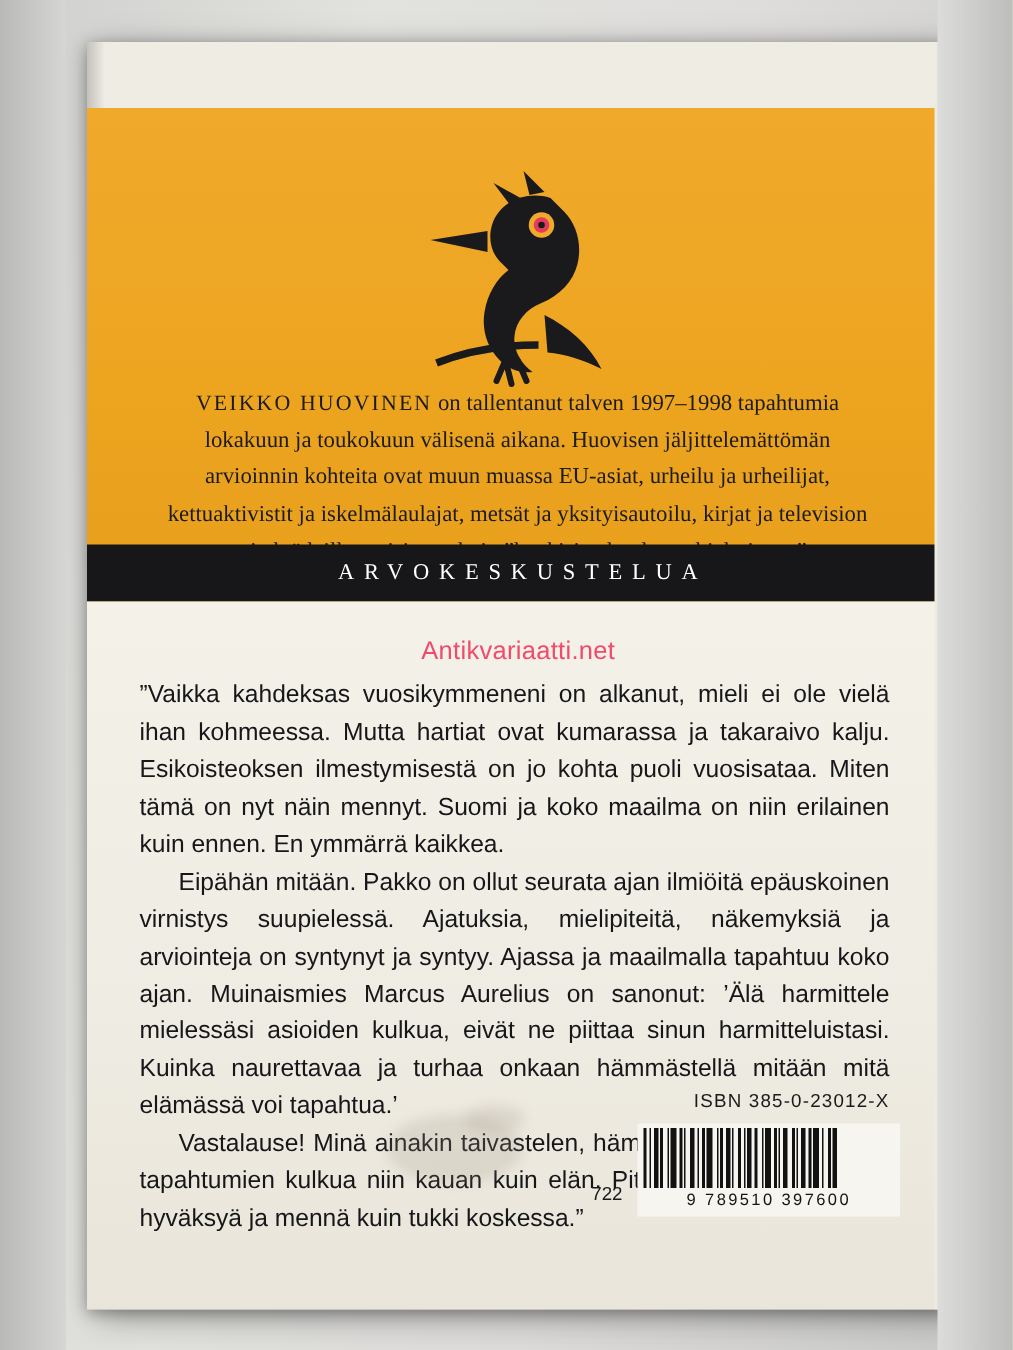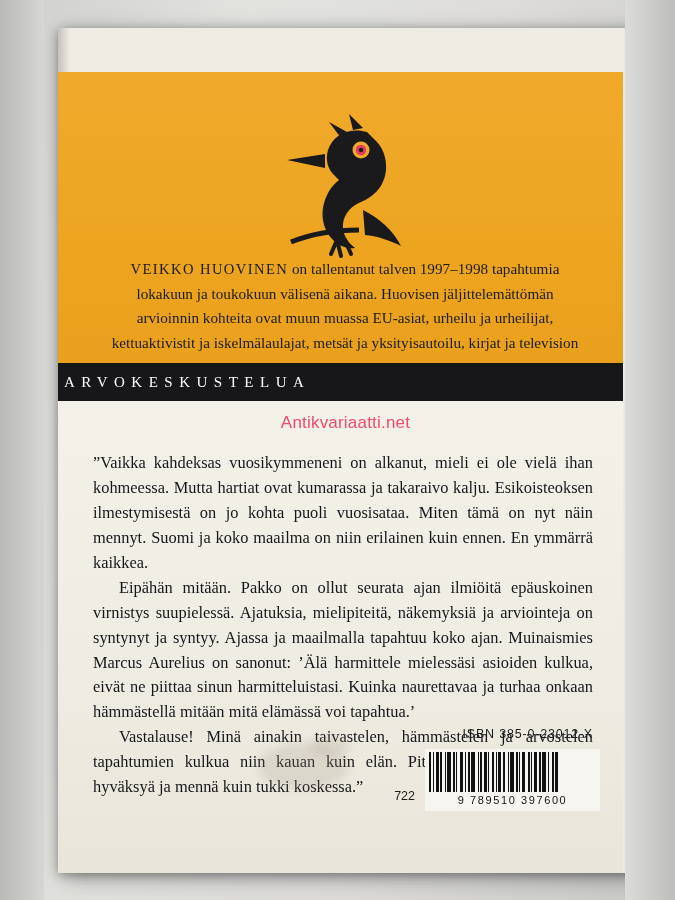--- a/index.html
+++ b/index.html
@@ -103,20 +103,21 @@
   .band {
     position: absolute;
     left: 0;
     top: 335px;
     width: 575px;
     height: 38px;
     background: #17171a;
     color: #ffffff;
     display: flex;
     align-items: center;
+    justify-content: center;
   }
   .band-text {
     font-family: "Liberation Serif", serif;
     font-size: 15px;
     letter-spacing: 6.5px;
     text-transform: uppercase;
     padding-left: 6px;
   }
 
   
@@ -127,40 +128,40 @@
     width: 575px;
     bottom: 0;
     background:
       linear-gradient(180deg, #f4f1e9 0%, #efece3 55%, #e9e5da 100%);
   }
 
   
   .watermark {
     position: absolute;
     left: 50%;
-    top: 12px;
+    top: 23px;
     transform: translateX(-50%);
     font-family: "Liberation Sans", sans-serif;
     font-size: 17px;
     color: #ef4b6b;
     letter-spacing: 0.2px;
     white-space: nowrap;
   }
 
   
   .body-text {
     position: absolute;
     left: 35px;
     top: 50px;
     width: 500px;
     font-size: 16.4px;
     line-height: 1.52;
     color: #17171a;
     text-align: justify;
-    font-family: Liberation Serif, serif;
+    font-family: Liberation Sans, sans-serif;
   }
   .body-text p {
     margin: 0;
     text-indent: 26px;
   }
   .body-text p:first-child { text-indent: 0; }
 
   
   .isbn-label {
     position: absolute;

